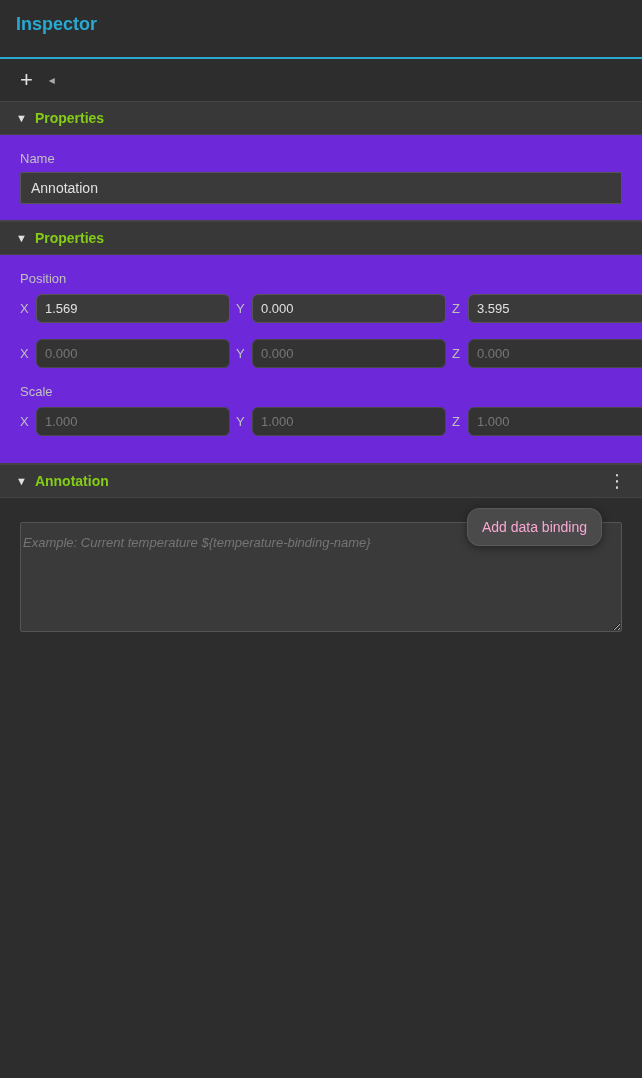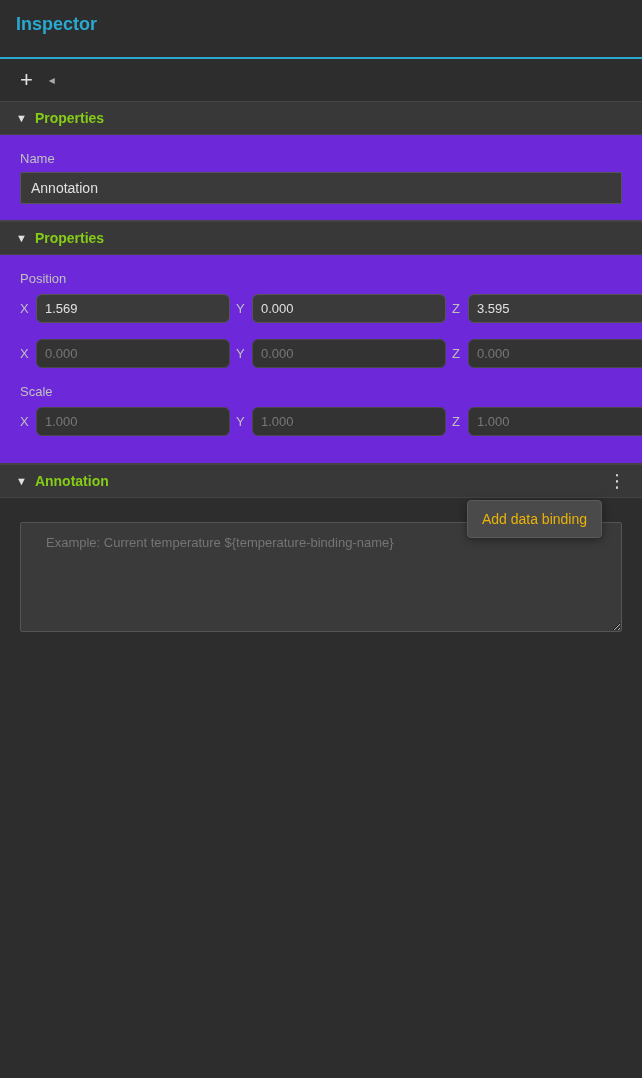--- a/index.html
+++ b/index.html
@@ -169,42 +169,43 @@
     .annotation-section-content {
       padding: 16px 20px;
       background-color: #2d2d2d;
     }
 
     .markdown-textarea {
       width: 100%;
       background-color: #3a3a3a;
       border: 1px solid #555;
       color: #777;
-      padding: 10px 25px;
-      font-size: 13px;
+      padding: 10px 2px;
+      font-size: 13px;
+      font-style: italic;
       border-radius: 2px;
       outline: none;
       resize: vertical;
       min-height: 110px;
       margin-top: 8px;
       font-family: inherit;
       line-height: 1.5;
     }
 
     
     .dropdown-popup {
       position: absolute;
       right: 40px;
-      top: 36px;
+      top: 44px;
       background-color: #4a4a4a;
       border: 1px solid #5a5a5a;
-      border-radius: 4px;
+      border-radius: 12px;
       padding: 10px 14px;
       font-size: 14px;
-      color: #eab308;
+      color: #f9a8d4;
       white-space: nowrap;
       z-index: 10;
       box-shadow: 0 2px 8px rgba(0,0,0,0.4);
     }
 
     .annotation-section-wrapper {
       position: relative;
     }
 
     .divider {

